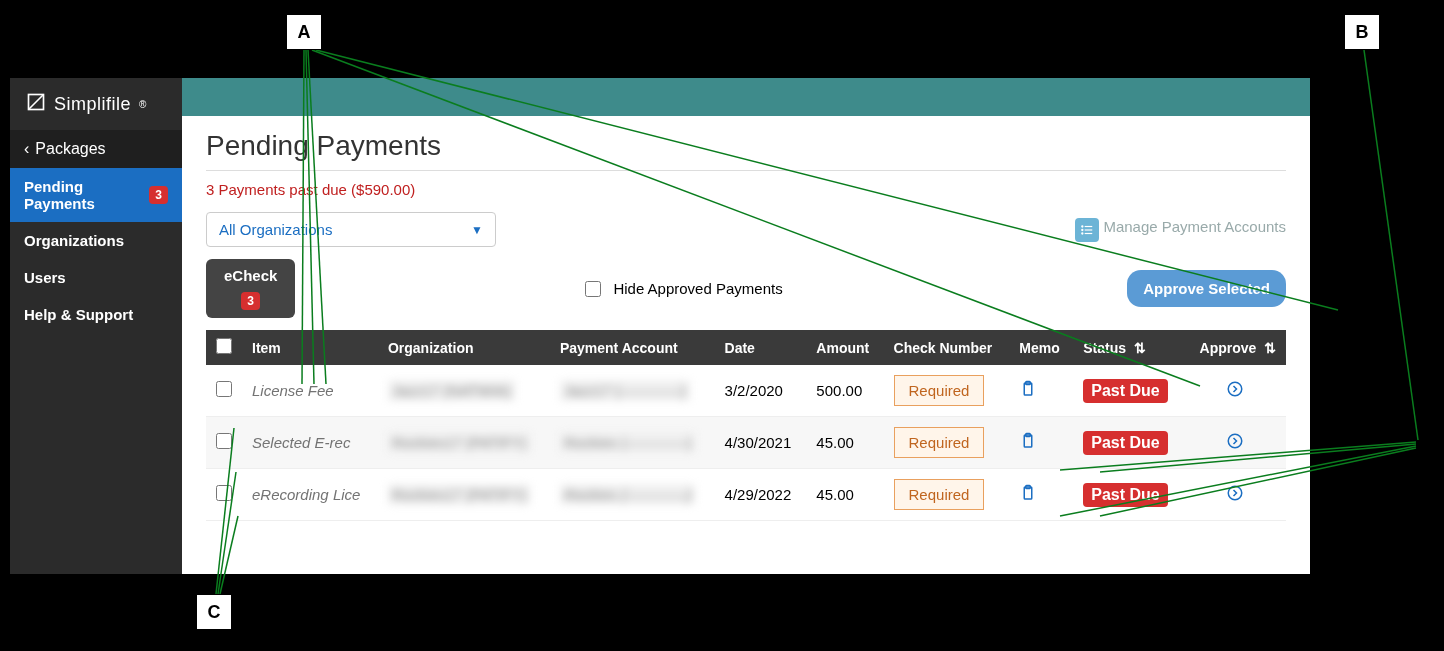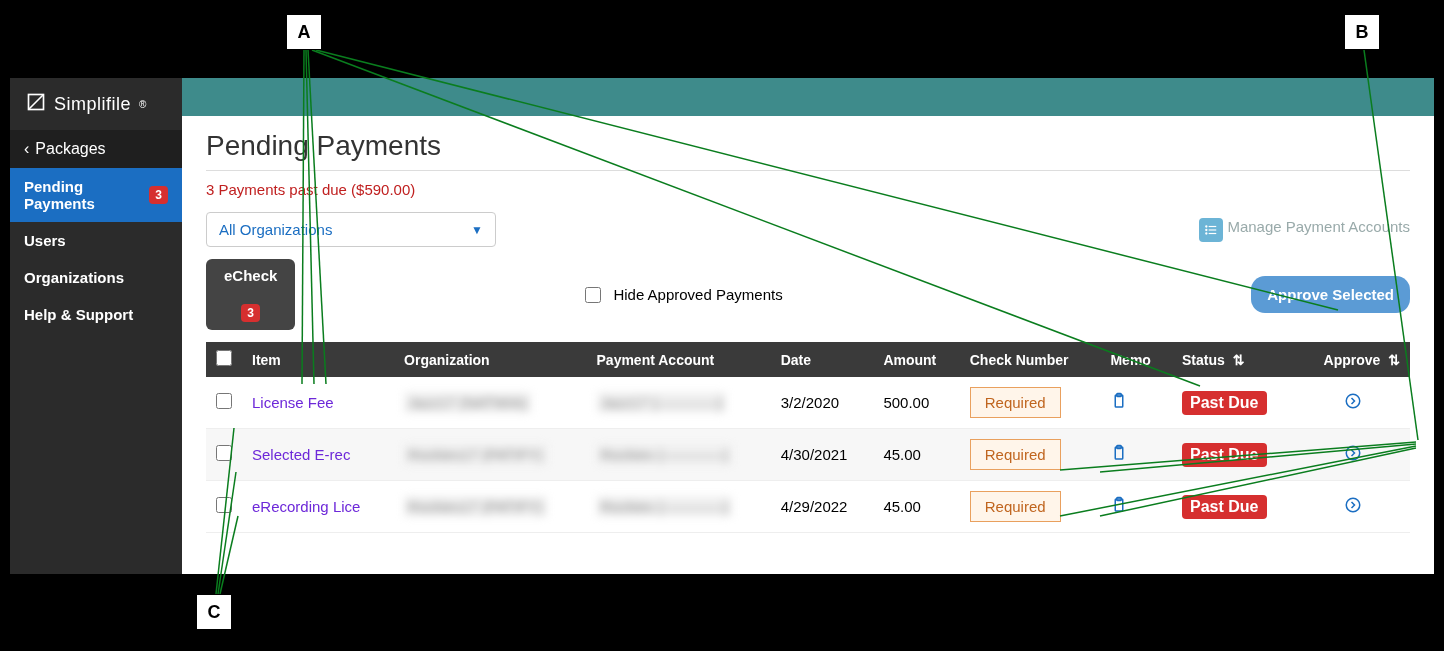--- a/index.html
+++ b/index.html
@@ -1,47 +1,47 @@
 <!DOCTYPE html>
 <html><head>
 <meta charset="utf-8">
 <style>
   * { box-sizing: border-box; margin: 0; padding: 0; }
   body { font-family: Arial, Helvetica, sans-serif; background: #000; width: 1444px; height: 651px; position: relative; overflow: hidden; }
-  .app-frame { position: absolute; left: 10px; top: 78px; width: 1424px; height: 496px; background: #fff; display: flex; }
+  .app-frame { position: absolute; left: 10px; top: 78px; width: 1300px; height: 496px; background: #fff; display: flex; }
   .sidebar { width: 172px; background: #2b2b2b; color: #fff; display: flex; flex-direction: column; }
   .brand { background: #2b2b2b; padding: 14px 16px; display: flex; align-items: center; gap: 8px; }
   .brand svg { width: 20px; height: 20px; }
   .brand-text { font-size: 18px; font-weight: 300; letter-spacing: 0.5px; }
   .nav-back { background: #1f1f1f; padding: 10px 14px; display: flex; align-items: center; gap: 6px; cursor: pointer; font-size: 16px; }
   .nav-item { padding: 10px 14px; font-size: 15px; cursor: pointer; display: flex; justify-content: space-between; align-items: center; font-weight: bold; }
   .nav-item.active { background: #1b6ec2; }
   .badge-red { background: #d62f2f; color: #fff; border-radius: 4px; font-size: 12px; padding: 2px 6px; font-weight: bold; }
   .main { flex: 1; display: flex; flex-direction: column; }
   .teal-bar { height: 38px; background: #3e8b8b; }
   .content { padding: 14px 24px; }
   .page-title { font-size: 28px; font-weight: 400; color: #333; margin-bottom: 8px; }
   .hr { border-bottom: 1px solid #ddd; margin-bottom: 10px; }
   .alert-text { color: #c02020; font-size: 15px; margin-bottom: 14px; }
   .toolbar { display: flex; align-items: center; justify-content: space-between; margin-bottom: 12px; }
   .select-box { border: 1px solid #ccc; border-radius: 4px; padding: 8px 12px; width: 290px; display: flex; justify-content: space-between; align-items: center; color: #1b6ec2; font-size: 15px; cursor: pointer; background: #fff; }
   .manage-link { display: flex; align-items: flex-start; gap: 4px; color: #9aa; font-size: 15px; cursor: pointer; }
   .manage-icon { width: 24px; height: 24px; background: #6cb4d6; border-radius: 4px; display: flex; align-items: center; justify-content: center; color: #fff; font-size: 14px; }
   .row2 { display: flex; align-items: center; justify-content: space-between; margin-bottom: 0; }
-  .tab { background: #444; color: #fff; border-radius: 6px; padding: 8px 18px; display: inline-flex; flex-direction: column; align-items: center; gap: 20px; font-size: 15px; cursor: pointer; font-weight: bold; }
+  .tab { background: #444; color: #fff; border-radius: 6px; padding: 8px 18px; display: inline-flex; flex-direction: column; align-items: center; gap: 8px; font-size: 15px; cursor: pointer; font-weight: bold; }
   .hide-approved { display: flex; align-items: center; gap: 12px; font-size: 15px; }
   .approve-btn { background: #5b9bd5; color: #fff; border: none; border-radius: 14px; padding: 10px 16px; font-size: 15px; cursor: pointer; font-weight: bold; }
   table { width: 100%; border-collapse: collapse; margin-top: 12px; }
   thead tr { background: #3a3a3a; color: #fff; }
   th { text-align: left; padding: 8px 10px; font-size: 14px; font-weight: bold; }
   th .sort-icon { margin-left: 4px; }
   tbody tr { border-bottom: 1px solid #eee; }
   tbody tr:nth-child(2) { background: #f7f7f7; }
   td { padding: 10px 10px; font-size: 15px; vertical-align: middle; }
-  .link { color: #6d28d9; cursor: pointer; }
+  .link { color: #737373; cursor: pointer; font-style: italic; }
   .blur { filter: blur(4px); color: #888; background: #f0f0f0; border-radius: 3px; padding: 2px 4px; display: inline-block; }
   .check-pill { border: 1px solid #e9a05e; color: #c0651f; background: #fff5ea; border-radius: 0; padding: 6px 14px; display: inline-block; cursor: pointer; }
   .status-pill { background: #d62f2f; color: #fff; border-radius: 4px; font-size: 16px; padding: 3px 8px; display: inline-block; font-weight: bold; }
   .memo-icon, .approve-icon { color: #1b6ec2; cursor: pointer; display: inline-flex; }
   .header-checkbox, .row-checkbox { width: 16px; height: 16px; cursor: pointer; }
   
   .annot { position: absolute; background: #fff; border: 1px solid #000; font-weight: bold; font-size: 18px; width: 36px; height: 36px; display: flex; align-items: center; justify-content: center; z-index: 50; }
   svg.line { position: absolute; top: 0; left: 0; width: 1444px; height: 651px; pointer-events: none; z-index: 40; }
   .chev { font-size: 12px; }
 </style>
@@ -83,24 +83,24 @@
     </div>
     <div class="nav-back">
       <span>‹</span>
       <span>Packages</span>
     </div>
     <div class="nav-item active">
       <span>Pending Payments</span>
       <span class="badge-red">3</span>
     </div>
     <div class="nav-item">
+      <span>Organizations</span>
+    </div>
+    <div class="nav-item">
       <span>Users</span>
-    </div>
-    <div class="nav-item">
-      <span>Organizations</span>
     </div>
     <div class="nav-item">
       <span>Help &amp; Support</span>
     </div>
   </div>
 
   <div class="main">
     <div class="teal-bar"></div>
     <div class="content">
       <div class="page-title">Pending Payments</div>

